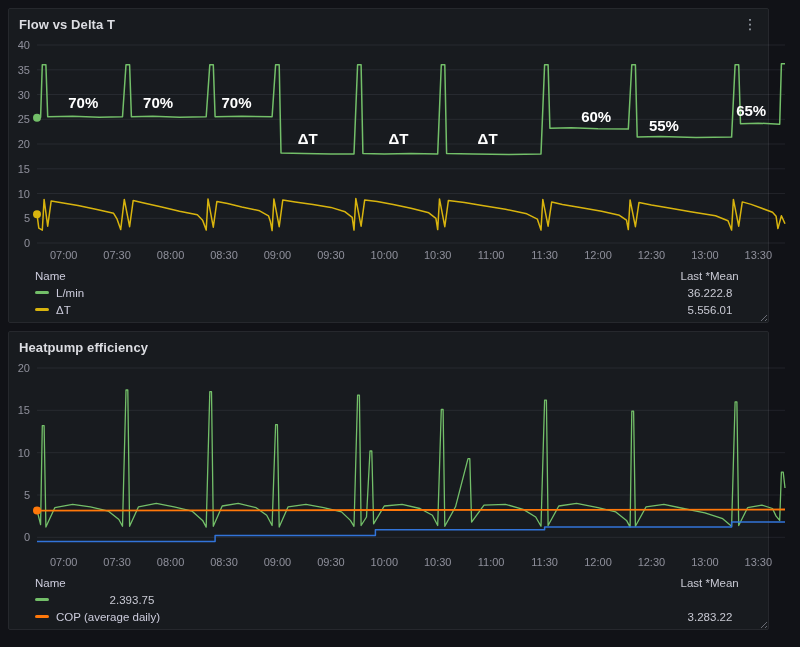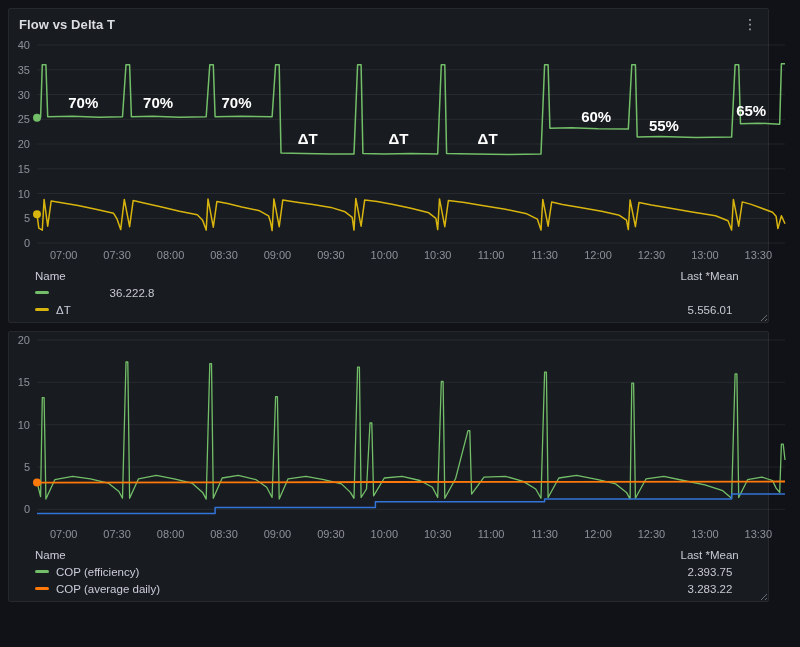--- a/index.html
+++ b/index.html
@@ -96,35 +96,39 @@
       </svg>
     <div class="legend">
       <div class="legend-header">
         <span class="lname hdr">Name</span>
         <span class="lval hdr">Last *</span>
         <span class="mval hdr">Mean</span>
       </div>
       <div>
           <div class="legend-row">
             <span class="swatch" style="background: rgb(115, 191, 105);"></span>
+            <span class="lname">L/min</span>
             <span class="lval">36.2</span>
             <span class="mval">22.8</span>
           </div>
           <div class="legend-row">
             <span class="swatch" style="background: rgb(216, 180, 14);"></span>
             <span class="lname">ΔT</span>
             <span class="lval">5.55</span>
             <span class="mval">6.01</span>
           </div>
         </div>
     </div>
     <div class="resize-handle"></div>
   </section>
 
   <section class="panel">
+    <div class="panel-header">
+      <span class="panel-title">Heatpump efficiency</span>
+    </div>
     <svg class="chart" width="782" height="212">
         <g>
           <line x1="28" x2="776" y1="177.3" y2="177.3" stroke="rgba(204,204,220,0.09)" stroke-width="1"></line>
           <text x="21" y="181.3" text-anchor="end" fill="rgba(204,204,220,0.65)" font-size="11">0</text>
           <line x1="28" x2="776" y1="135.0" y2="135.0" stroke="rgba(204,204,220,0.09)" stroke-width="1"></line>
           <text x="21" y="139.0" text-anchor="end" fill="rgba(204,204,220,0.65)" font-size="11">5</text>
           <line x1="28" x2="776" y1="92.7" y2="92.7" stroke="rgba(204,204,220,0.09)" stroke-width="1"></line>
           <text x="21" y="96.7" text-anchor="end" fill="rgba(204,204,220,0.65)" font-size="11">10</text>
           <line x1="28" x2="776" y1="50.3" y2="50.3" stroke="rgba(204,204,220,0.09)" stroke-width="1"></line>
           <text x="21" y="54.3" text-anchor="end" fill="rgba(204,204,220,0.65)" font-size="11">15</text>
@@ -152,21 +156,20 @@
       </svg>
     <div class="legend">
       <div class="legend-header">
         <span class="lname hdr">Name</span>
         <span class="lval hdr">Last *</span>
         <span class="mval hdr">Mean</span>
       </div>
       <div>
           <div class="legend-row">
             <span class="swatch" style="background: rgb(115, 191, 105);"></span>
-            <span class="lname">COP (efficiency)</span>
             <span class="lval">2.39</span>
             <span class="mval">3.75</span>
           </div>
           <div class="legend-row">
             <span class="swatch" style="background: rgb(255, 120, 10);"></span>
             <span class="lname">COP (average daily)</span>
             <span class="lval">3.28</span>
             <span class="mval">3.22</span>
           </div>
         </div>

